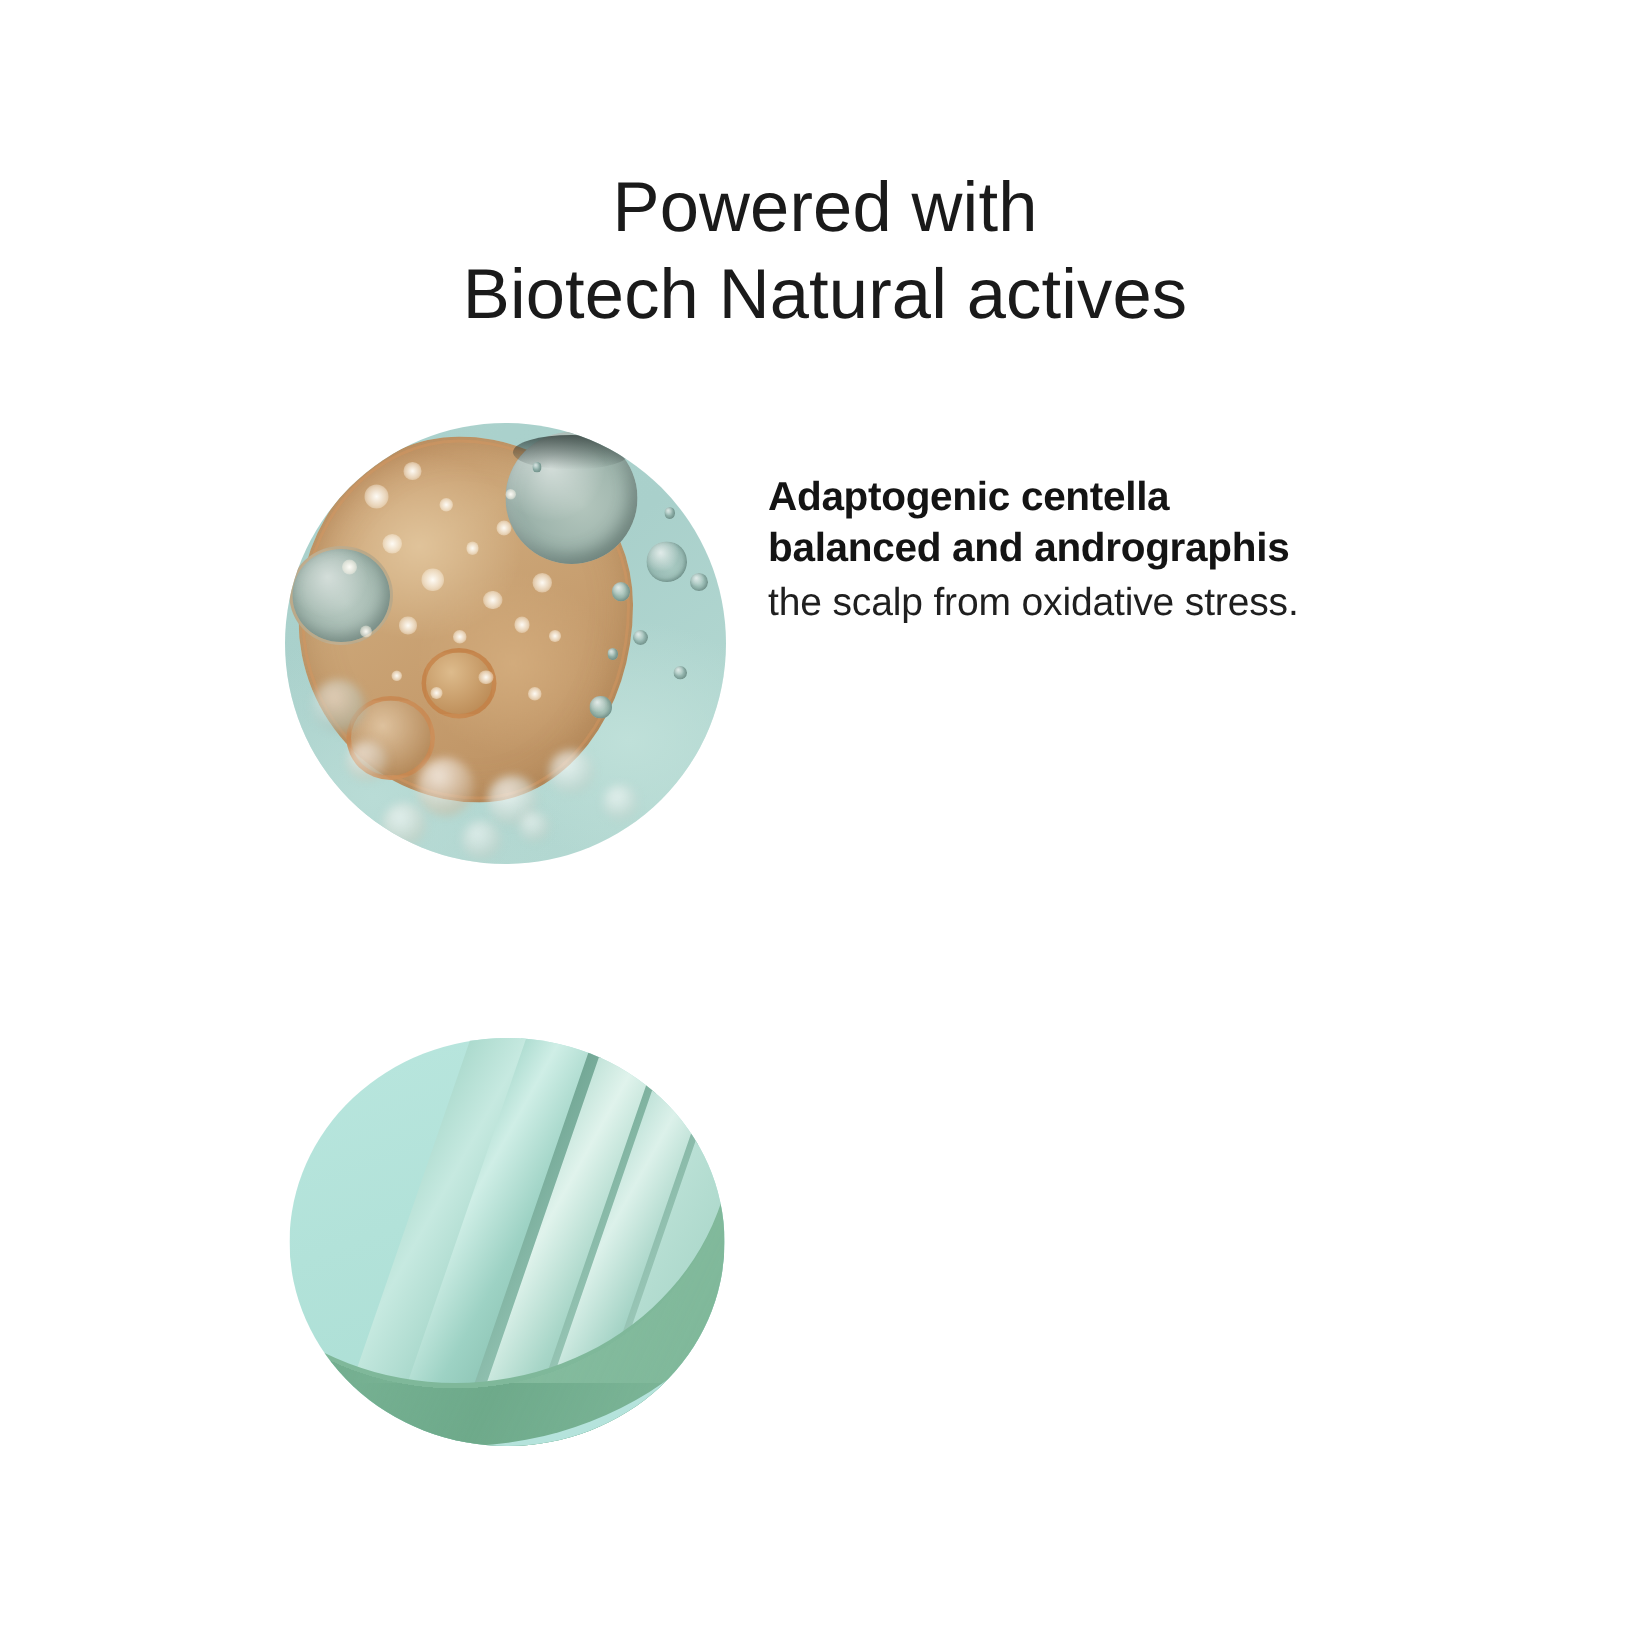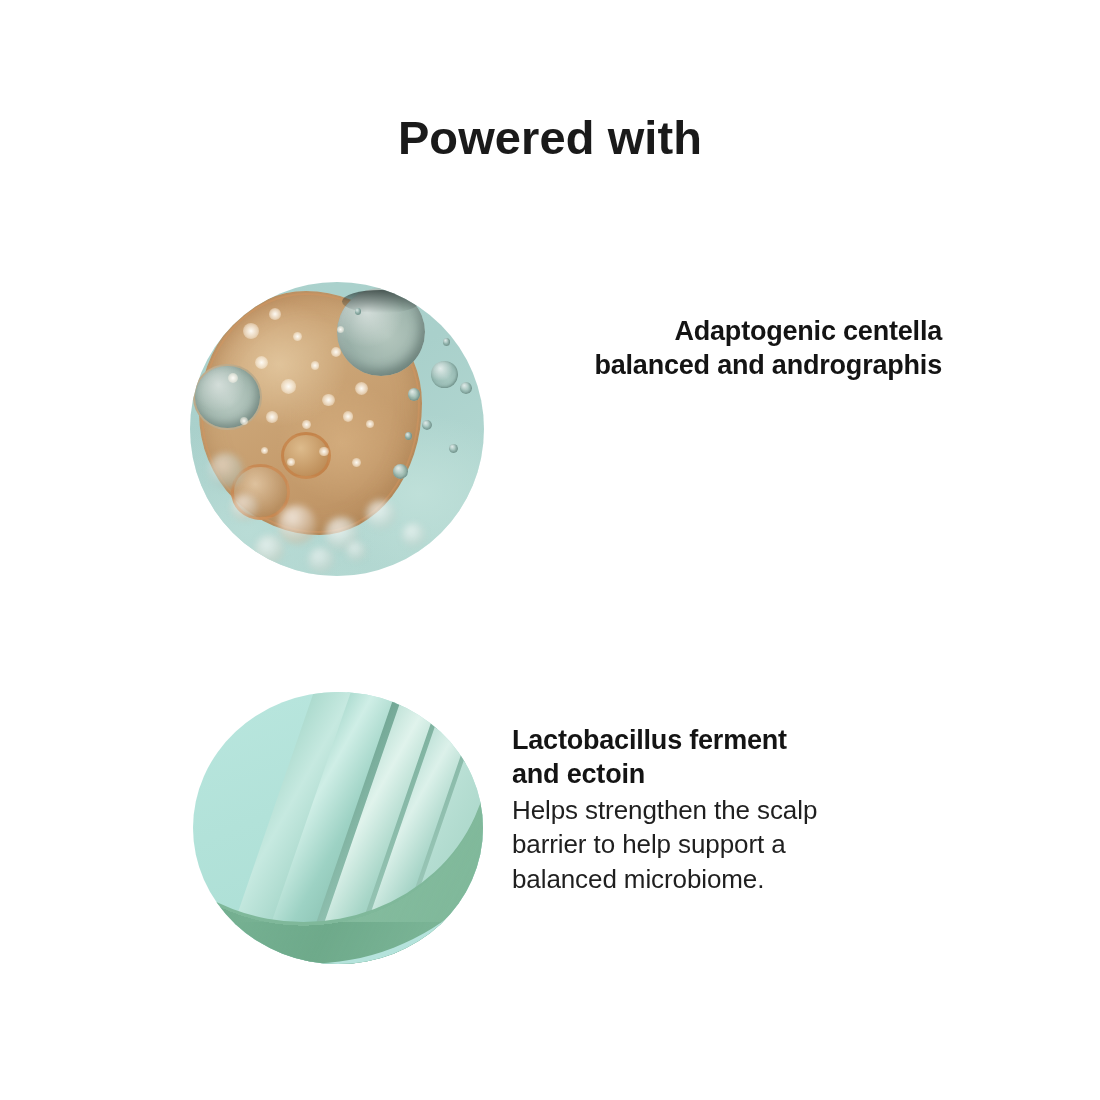--- a/index.html
+++ b/index.html
@@ -18,21 +18,21 @@
   }
 
   
   .headline {
     position: absolute;
     left: 0;
     top: 78px;
     width: 1100px;
     text-align: center;
     font-size: 47px;
-    font-weight: 700;
+    font-weight: 400;
     line-height: 1.22;
     letter-spacing: 0.1px;
     color: #1a1a1a;
   }
   .headline .ln { display: block; }
 
   
   .feature {
     position: absolute;
     left: 0;
@@ -56,21 +56,21 @@
     top: 4px;
     width: 290px;
     height: 272px;
   }
 
   .copy {
     position: absolute;
     left: 512px;
     width: 430px;
   }
-  #feature-1 .copy { top: 32px; text-align: right; }
+  #feature-1 .copy { top: 32px; }
   #feature-2 .copy { top: 35px; }
 
   .copy h3 {
     margin: 0 0 1px 0;
     font-size: 27px;
     font-weight: 700;
     line-height: 1.27;
     letter-spacing: -0.2px;
     color: #141414;
   }
@@ -262,20 +262,21 @@
 
   .page-root { position: absolute; inset: 0; }
 </style>
 </head>
 <body style="background: rgb(255, 255, 255);">
 
 <div class="page-root">
 
   <h1 class="headline">
     <span class="ln">Powered with</span>
+    <span class="ln">Biotech Natural actives</span>
   </h1>
 
   <section class="feature" id="feature-1">
 
     <div class="media">
       <div class="oil-scene">
         <div class="oil-blob"></div>
         <div class="oil-ring"></div>
         <div class="oil-ring-2"></div>
 
@@ -324,20 +325,21 @@
         <div class="bokeh" style="left:53%;top:88%;width:7%;height:7%;background:radial-gradient(circle at 40% 34%,rgba(255,255,255,0.55) 0%,rgba(190,200,190,0.4) 74%,rgba(165,180,172,0.2) 100%);"></div>
       </div>
     </div>
 
     <div class="copy">
       <h3>
         <span class="ln">Adaptogenic centella</span>
         <span class="ln">balanced and andrographis</span>
       </h3>
       <p>
+        <span class="ln">the scalp from oxidative stress.</span>
       </p>
     </div>
   </section>
 
   <section class="feature" id="feature-2">
 
     <div class="media">
       <div class="gel-scene">
 
         <div class="stripe" style="left:36%;top:-12%;width:17%;height:135%;background:linear-gradient(100deg,#a2d6c9 0%,#cfeee6 26%,#9dd2c4 62%,#86bfae 100%);"></div>
@@ -352,26 +354,15 @@
         <div class="arc-main"></div>
         <div class="arc-main-shade"></div>
         <div class="arc-edge"></div>
         <div class="arc-hl"></div>
 
         <div style="position:absolute;left:-40%;top:-58%;width:158%;height:158%;border-radius:50%;
                     box-shadow:0 0 0 400px #b5e3dc;clip-path:inset(0 0 0 0);pointer-events:none;"></div>
       </div>
     </div>
 
-    <div class="copy">
-      <h3>
-        <span class="ln">Lactobacillus ferment</span>
-        <span class="ln">and ectoin</span>
-      </h3>
-      <p>
-        <span class="ln">Helps strengthen the scalp</span>
-        <span class="ln">barrier to help support a</span>
-        <span class="ln">balanced microbiome.</span>
-      </p>
-    </div>
   </section>
 
 </div>
 
 </body></html>

